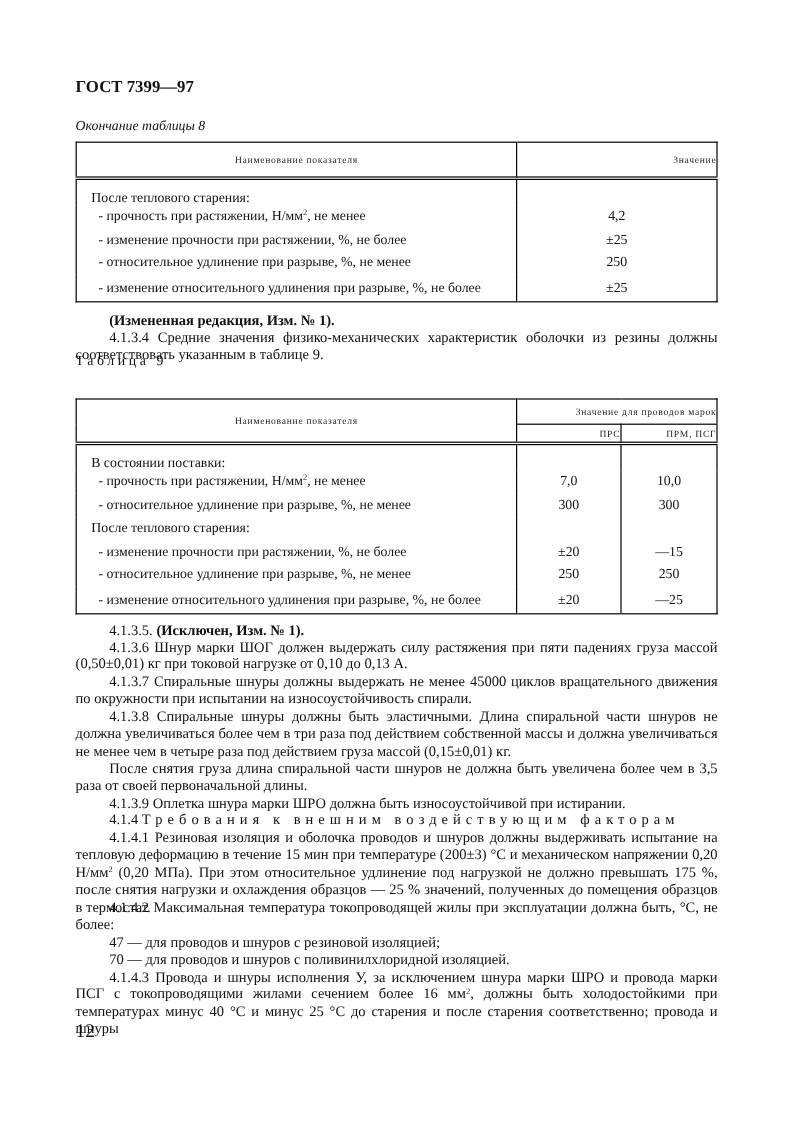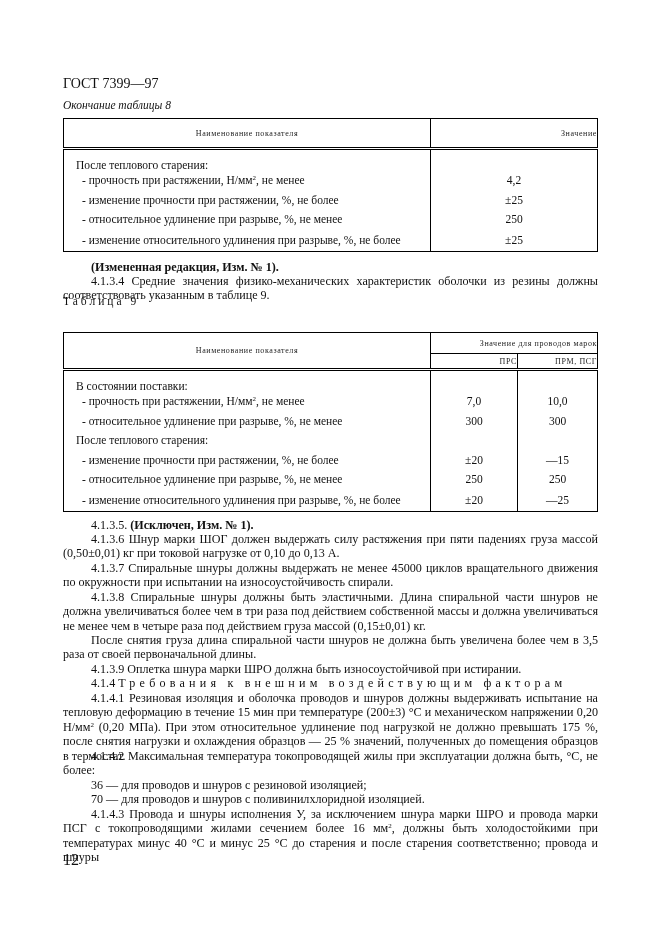--- a/index.html
+++ b/index.html
@@ -1,21 +1,21 @@
 <!DOCTYPE html>
 <html><head>
 <meta charset="utf-8">
 <style>
   html, body { margin: 0; padding: 0; background: #ffffff; }
   body {
     width: 661px; height: 936px; position: relative; overflow: hidden;
     font-family: "Liberation Serif", "DejaVu Serif", serif; color: #111;
   }
   .abs { position: absolute; }
-  .doc-code { left: 63px; top: 76px; font-weight: normal; font-size: 14px; }
+  .doc-code { left: 63px; top: 66px; font-weight: bold; font-size: 14px; }
   .tbl-cont { left: 63px; top: 99px; font-style: italic; font-size: 11.5px; text-align: right; }
   .tbl9-title { left: 63px; top: 295px; font-size: 11.5px; letter-spacing: 3px; }
 
   table.gost { position: absolute; border-collapse: collapse; font-size: 11.5px; }
   table.gost td, table.gost th { padding: 0; }
   .hdr { font-size: 8px; letter-spacing: 0.6px; font-weight: normal; text-align: center; color: #222; }
   .hdr-row { border-bottom: 3px double #000; }
   .bordered { border: 1.3px solid #000; }
   .vline { border-left: 1.3px solid #000; text-align: right; }
   .cell-l { text-align: left; padding-left: 18px !important; }
@@ -120,17 +120,17 @@
 
 <div class="para ind" style="top:518px;font-family:Liberation Serif, serif;"><span>4.1.3.5.</span> <span class="bold">(Исключен, Изм. № 1).</span></div>
 <div class="para ind" style="top:532px;">4.1.3.6 Шнур марки ШОГ должен выдержать силу растяжения при пяти падениях груза массой (0,50±0,01) кг при токовой нагрузке от 0,10 до 0,13 А.</div>
 <div class="para ind" style="top:561px;">4.1.3.7 Спиральные шнуры должны выдержать не менее 45000 циклов вращательного движения по окружности при испытании на износоустойчивость спирали.</div>
 <div class="para ind" style="top:590px;">4.1.3.8 Спиральные шнуры должны быть эластичными. Длина спиральной части шнуров не должна увеличиваться более чем в три раза под действием собственной массы и должна увеличиваться не менее чем в четыре раза под действием груза массой (0,15±0,01) кг.</div>
 <div class="para ind" style="top:633px;">После снятия груза длина спиральной части шнуров не должна быть увеличена более чем в 3,5 раза от своей первоначальной длины.</div>
 <div class="para ind" style="top:662px;">4.1.3.9 Оплетка шнура марки ШРО должна быть износоустойчивой при истирании.</div>
 <div class="para ind" style="top:676px;"><span>4.1.4</span> <span class="spaced">Требования к внешним воздействующим факторам</span></div>
 <div class="para ind" style="top:691px;"><span>4.1.4.1 Резиновая изоляция и оболочка проводов и шнуров должны выдерживать испытание на тепловую деформацию в течение 15 мин при температуре (200±3) °С и механическом напряжении 0,20 Н/мм</span><sup>2</sup><span> (0,20 МПа).  При этом относительное удлинение под нагрузкой не должно превышать 175 %, после снятия нагрузки и охлаждения образцов — 25 % значений, полученных до помещения образцов в термостат.</span></div>
 <div class="para ind" style="top:749px;">4.1.4.2 Максимальная температура токопроводящей жилы при эксплуатации должна быть, °С, не более:</div>
-<div class="para ind" style="top:778px;">36 — для проводов и шнуров с резиновой изоляцией;</div>
+<div class="para ind" style="top:778px;">47 — для проводов и шнуров с резиновой изоляцией;</div>
 <div class="para ind" style="top:792px;">70 — для проводов и шнуров с поливинилхлоридной изоляцией.</div>
 <div class="para ind" style="top:807px;"><span>4.1.4.3 Провода и шнуры исполнения У, за исключением шнура марки ШРО и провода марки ПСГ с токопроводящими жилами сечением более 16 мм</span><sup>2</sup><span>, должны быть холодостойкими при температурах минус 40 °С и минус 25 °С до старения и после старения соответственно; провода и шнуры</span></div>
 
 <div class="abs page-num">12</div>
 
 </body></html>

